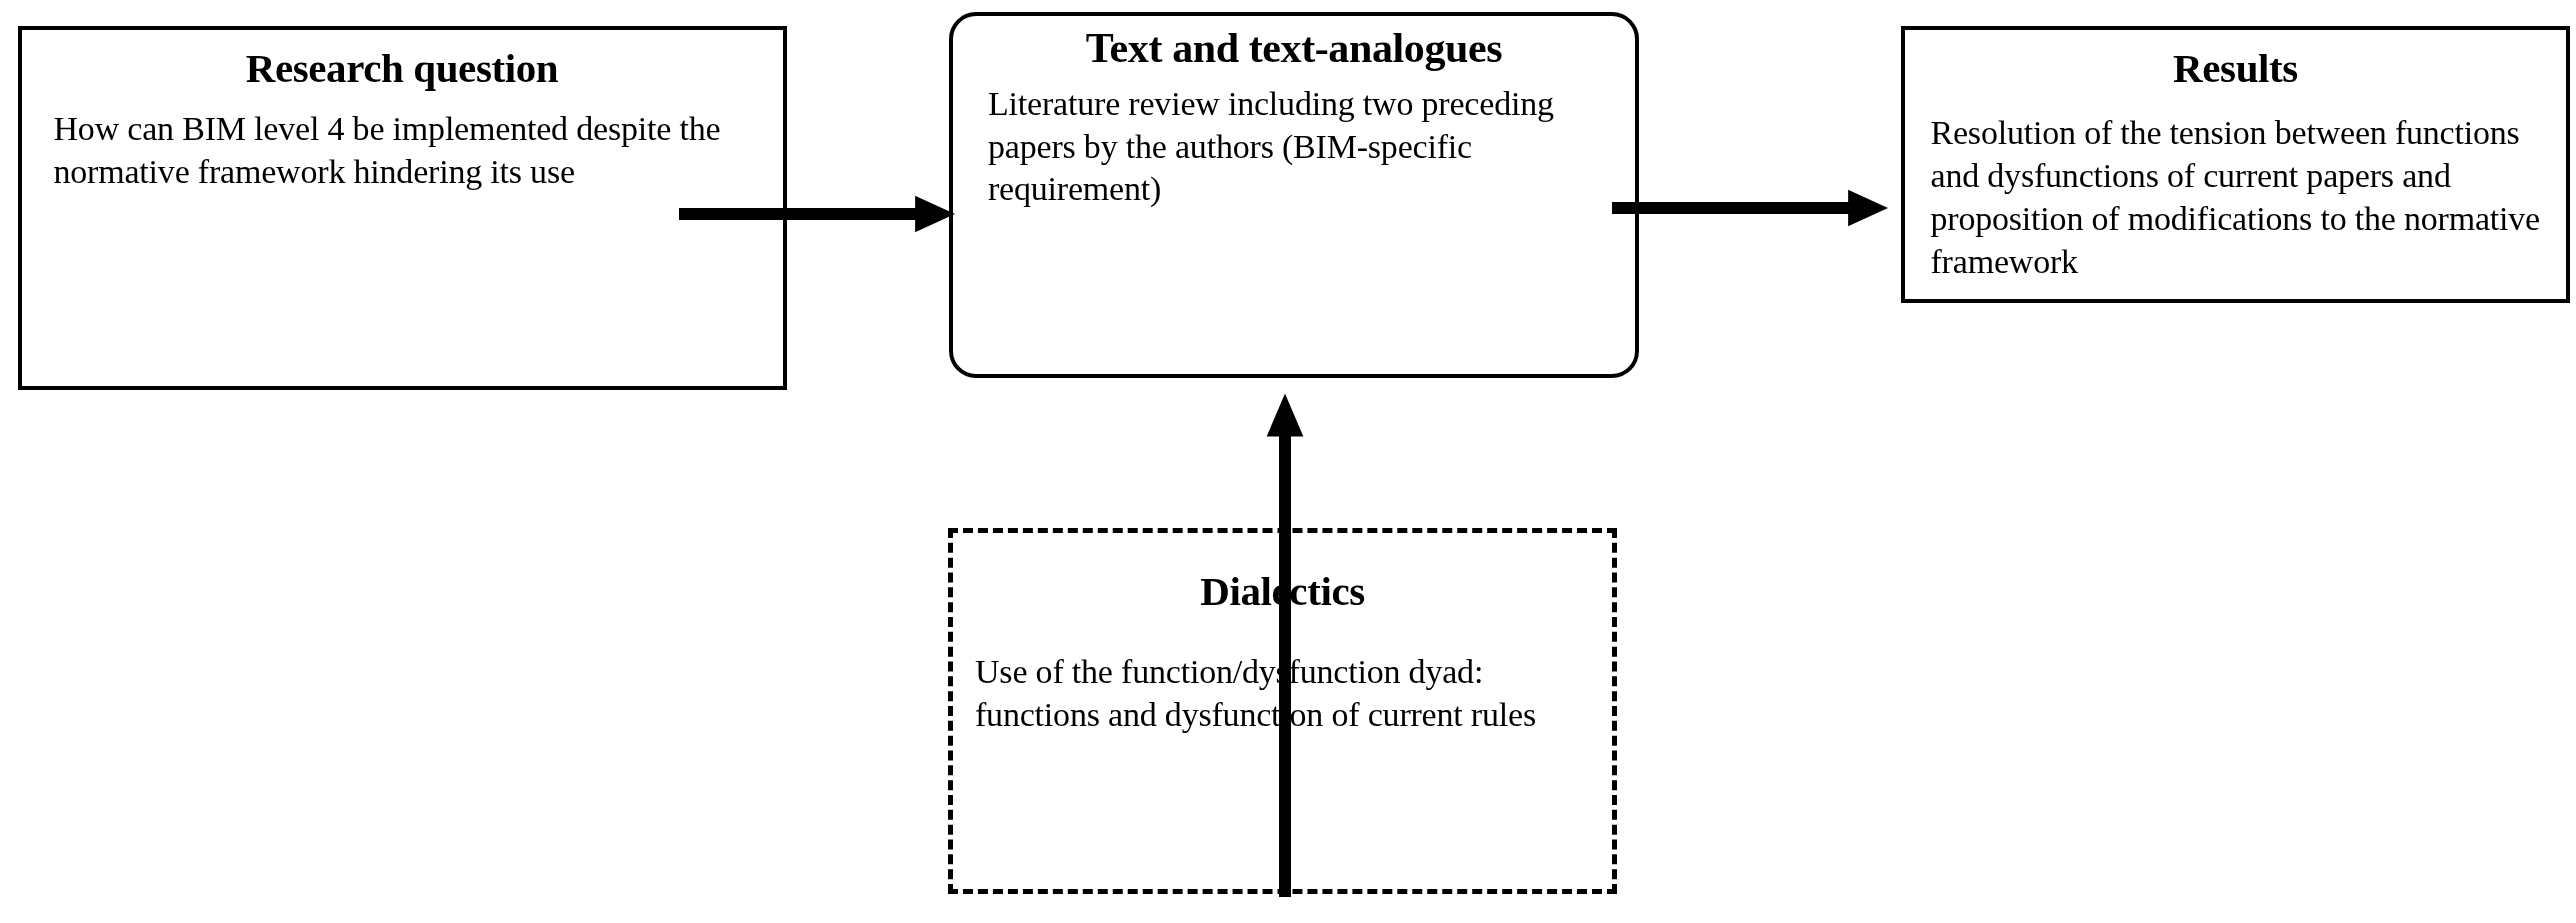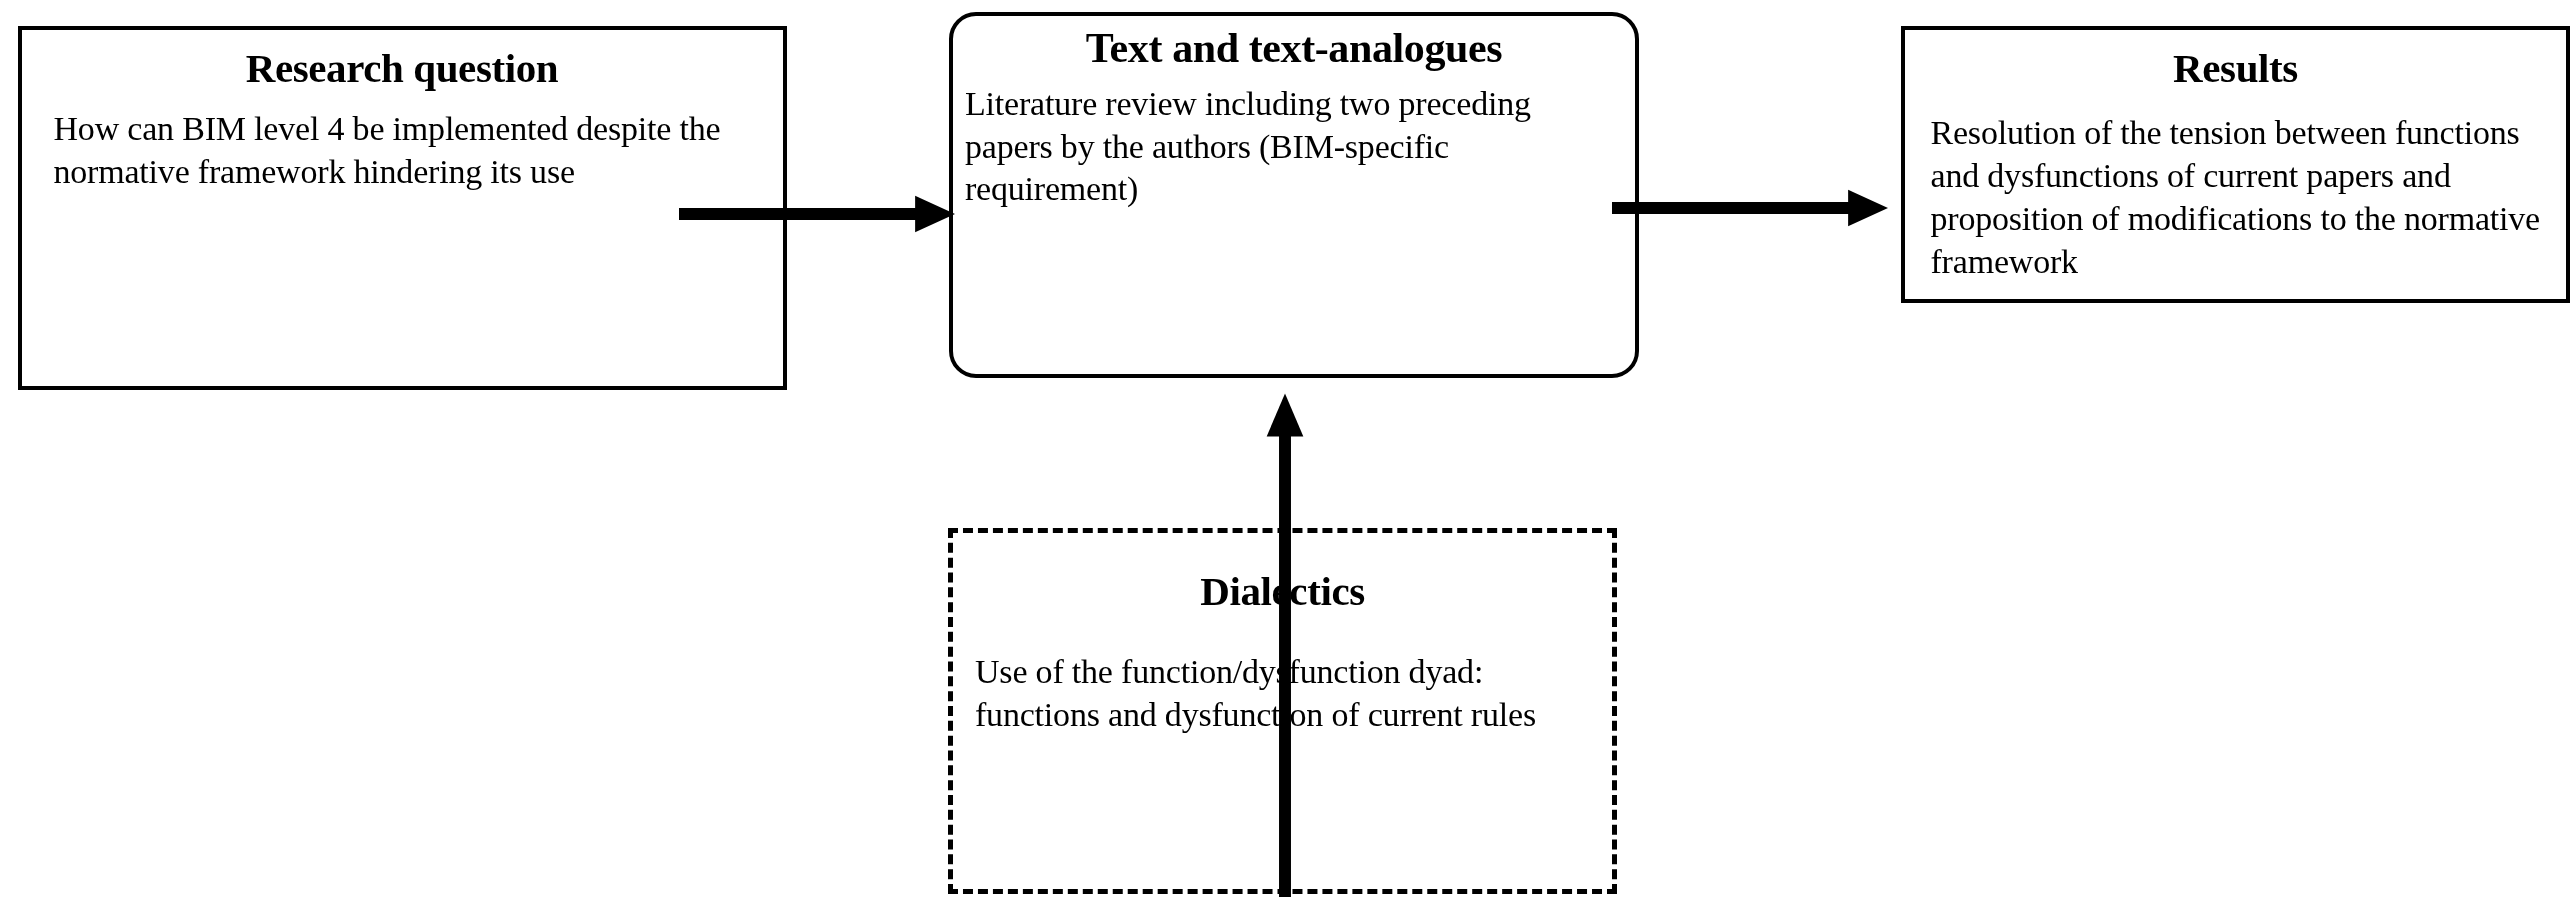--- a/index.html
+++ b/index.html
@@ -51,21 +51,21 @@
   #node-research-question {
     left: 17.5px;  top: 26px;  width: 769px;  height: 364px;
   }
   #node-research-question .node-title { margin-top: 16px; }
   #node-research-question .node-body  { margin-top: 17.5px; padding: 0 29px 0 32px; }
 
   #node-text-analogues {
     left: 949px; top: 12px; width: 690px; height: 366px; border-radius: 27px;
   }
   #node-text-analogues .node-title { margin-top: 10.4px; font-size: 42px; }
-  #node-text-analogues .node-body  { margin-top: 11px; padding: 0 19px 0 12px; }
+  #node-text-analogues .node-body  { margin-top: 11px; padding: 0 19px 0 35px; }
 
   #node-results {
     left: 1901px; top: 26px; width: 669px; height: 277px;
   }
   #node-results .node-title { margin-top: 16px; }
   #node-results .node-body  { margin-top: 22px; padding: 0 21px 0 25.5px; }
 
   #node-dialectics {
     left: 948px; top: 528px; width: 669px; height: 366px;
   }

